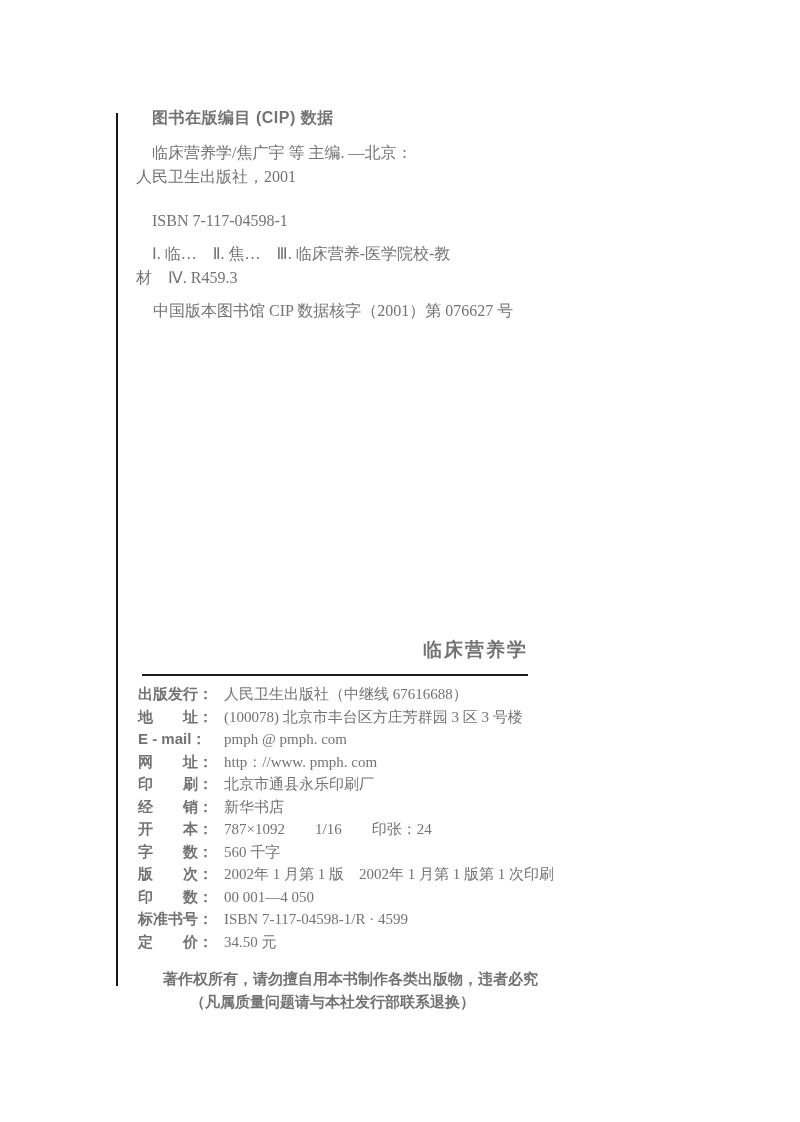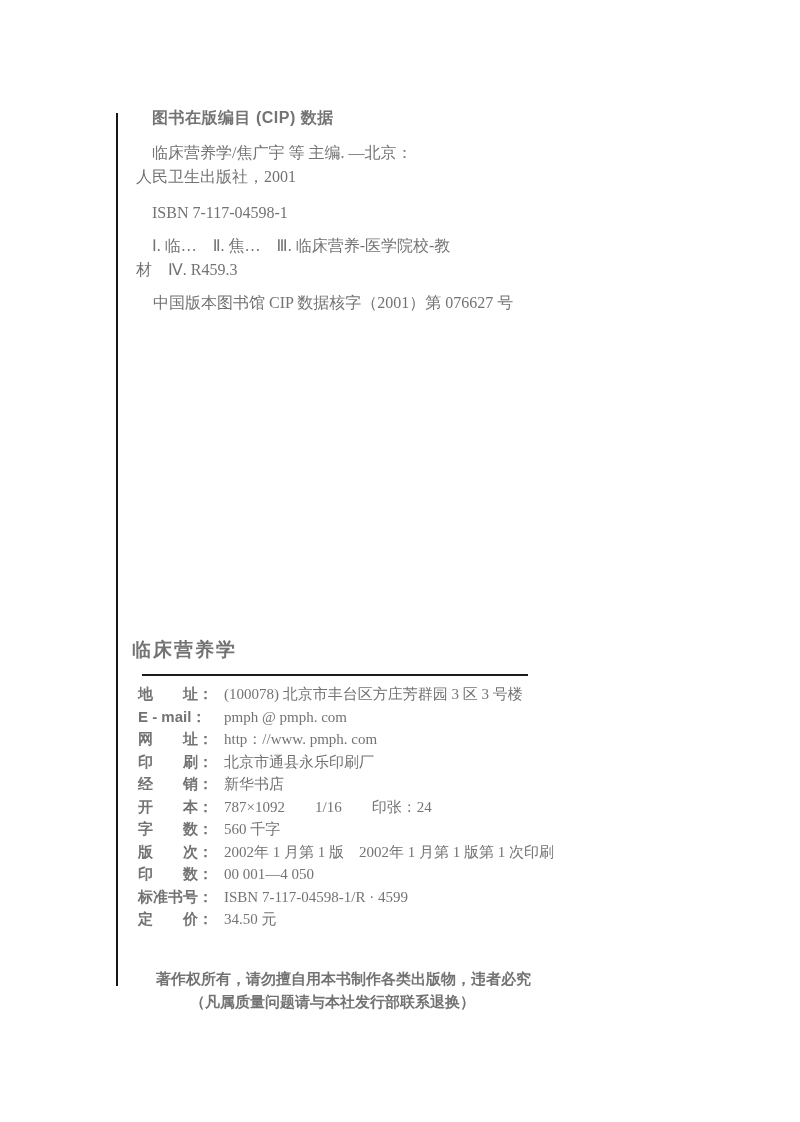--- a/index.html
+++ b/index.html
@@ -38,30 +38,30 @@
   .cip-header {
     font-family: "Liberation Sans", sans-serif;
     font-weight: bold;
     margin-left: 16px;
     margin-bottom: 11px;
     letter-spacing: 0.5px;
   }
   .cip-line { white-space: nowrap; }
   .cip-line.indent { margin-left: 16px; }
   .cip-line.small-indent { margin-left: 17px; }
-  .gap-sm { margin-top: 12px; }
+  .gap-sm { margin-top: 20px; }
   .gap-md { margin-top: 9px; font-family: Liberation Serif, serif; }
 
   
   .book-title {
     position: absolute;
     top: 637px;
-    left: 132px;
+    left: 142px;
     width: 386px;
-    text-align: left;
+    text-align: right;
     font-family: "Liberation Sans", sans-serif;
     font-weight: bold;
     font-size: 19px;
     letter-spacing: 2px;
     white-space: nowrap;
   }
   .title-rule {
     position: absolute;
     top: 674px;
     left: 142px;
@@ -85,21 +85,21 @@
     display: inline-block;
     width: 86px;
     font-family: "Liberation Sans", sans-serif;
     font-weight: bold;
   }
   .pub-value {
     font-family: "Liberation Serif", serif;
   }
   .copyright-1 {
     position: absolute;
-    left: 156px;
+    left: 163px;
     top: 970px;
     font-family: "Liberation Sans", sans-serif;
     font-weight: bold;
     font-size: 15px;
     white-space: nowrap;
   }
   .copyright-2 {
     position: absolute;
     left: 190px;
     top: 993px;
@@ -123,20 +123,23 @@
     <div class="cip-line indent gap-sm">ISBN 7-117-04598-1</div>
     <div class="cip-line indent gap-md">Ⅰ. 临…　Ⅱ. 焦…　Ⅲ. 临床营养-医学院校-教</div>
     <div class="cip-line">材　Ⅳ. R459.3</div>
     <div class="cip-line small-indent gap-md">中国版本图书馆 CIP 数据核字（2001）第 076627 号</div>
   </div>
 
   <div class="book-title">临床营养学</div>
   <div class="title-rule"></div>
 
   <div class="pub">
+    <div class="pub-row">
+      <span class="pub-label">出版发行：</span><span class="pub-value">人民卫生出版社（中继线 67616688）</span>
+    </div>
     <div class="pub-row">
       <span class="pub-label">地　　址：</span><span class="pub-value">(100078) 北京市丰台区方庄芳群园 3 区 3 号楼</span>
     </div>
     <div class="pub-row">
       <span class="pub-label">E - mail：</span><span class="pub-value">pmph @ pmph. com</span>
     </div>
     <div class="pub-row">
       <span class="pub-label">网　　址：</span><span class="pub-value">http：//www. pmph. com</span>
     </div>
     <div class="pub-row">

